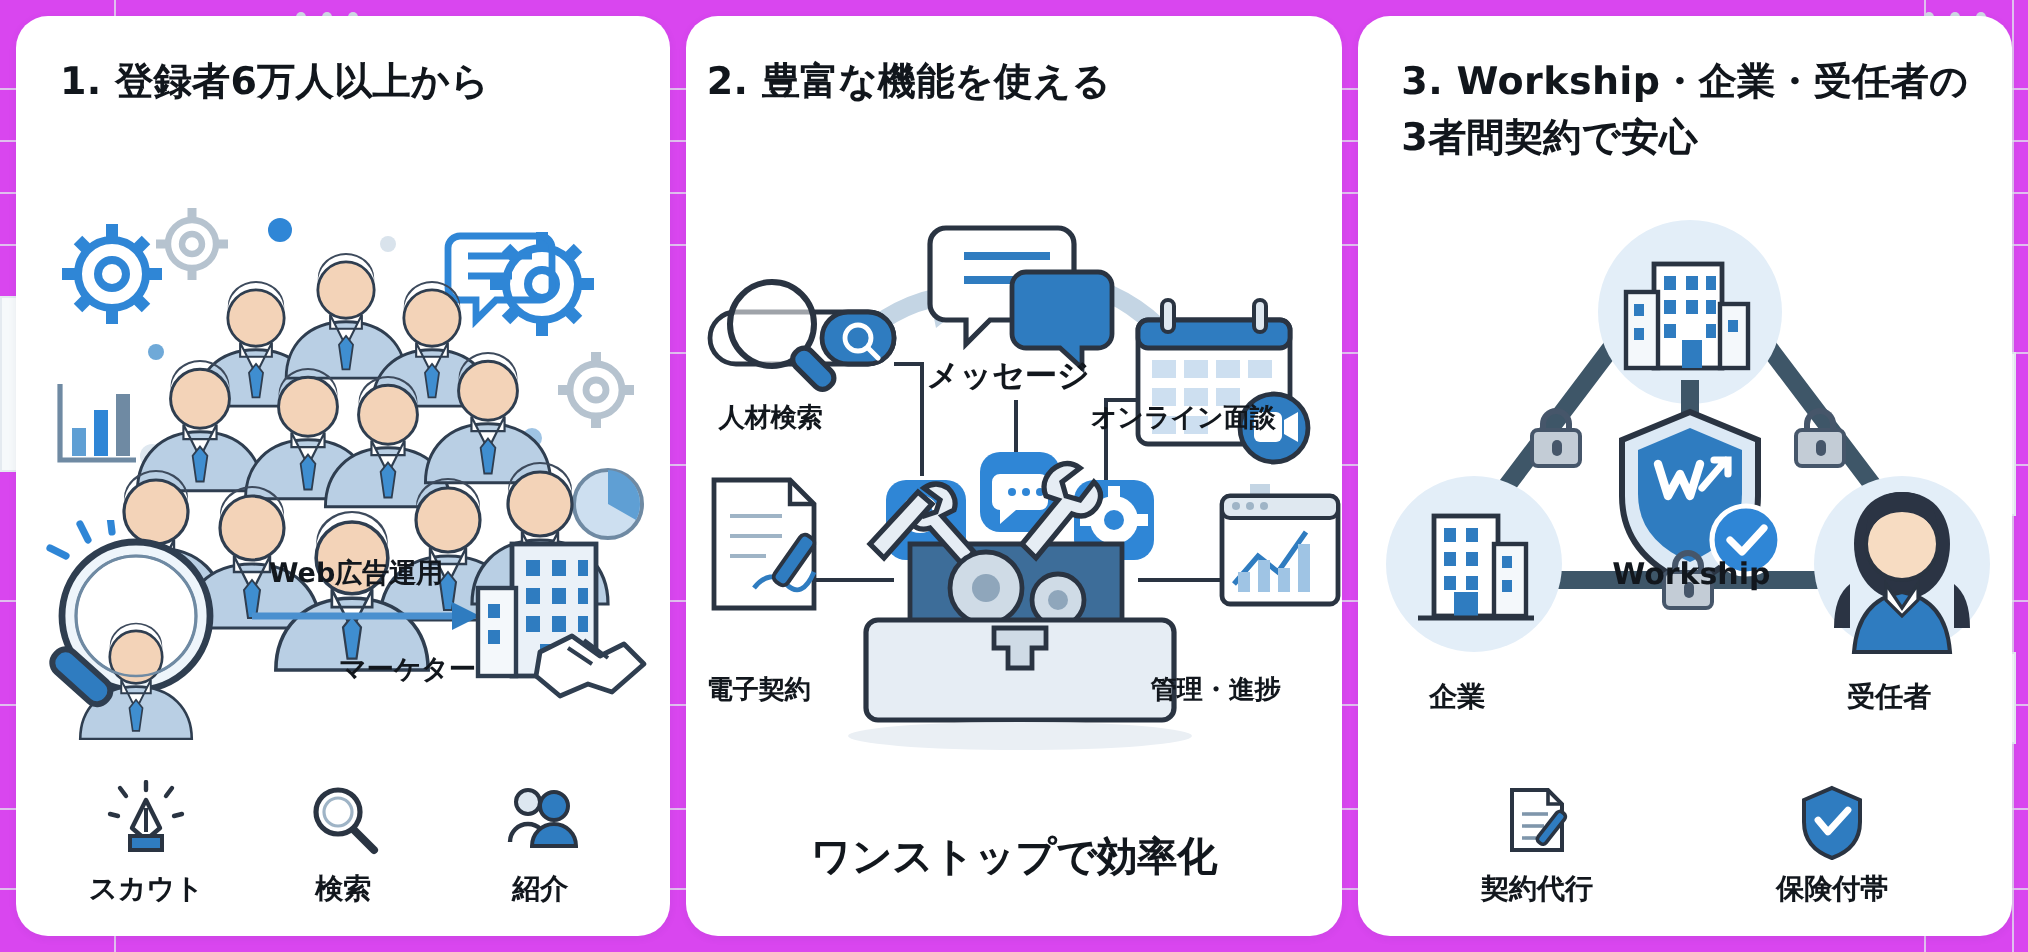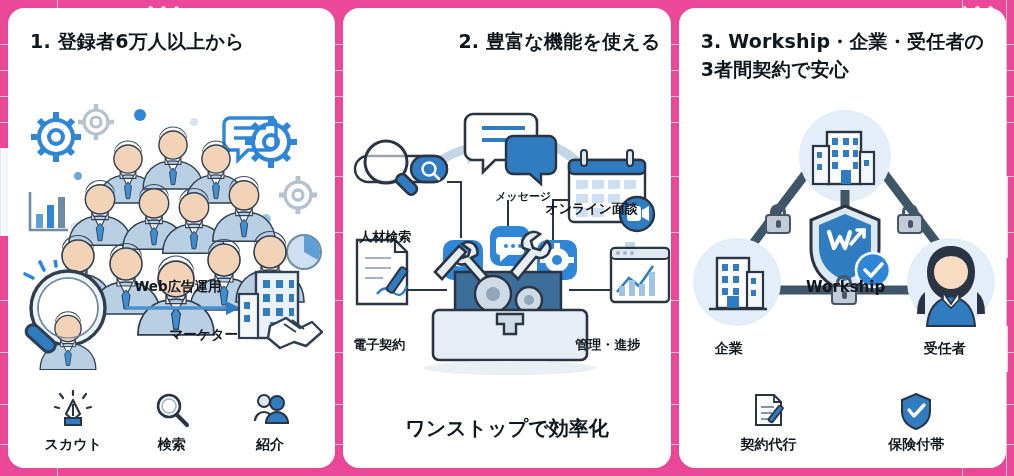--- a/index.html
+++ b/index.html
@@ -1,38 +1,38 @@
 <!DOCTYPE html>
 <html><head>
 <meta charset="utf-8">
 <style>
   html,body{margin:0;padding:0;}
   body{
     width:1014px;height:476px;overflow:hidden;
     background:#eef2f6;
     font-family:"DejaVu Sans","Liberation Sans",sans-serif;
   }
-  #stage{position:relative;width:1014px;height:476px;background:#ec4899;text-decoration:underline;}
+  #stage{position:relative;width:1014px;height:476px;background:#d946ef;text-decoration:underline;}
 
   
   .bg-line{position:absolute;background:#e2e8ee;height:1px;left:0;right:0;opacity:.75;}
   .bg-vline{position:absolute;background:#e2e8ee;width:1px;top:0;bottom:0;opacity:.75;}
   .bg-box{position:absolute;border:1px solid #e4eaf0;background:#f6f9fb;}
   .bg-hl{position:absolute;background:#dbe6f2;}
   .bg-dot{position:absolute;width:5px;height:5px;border-radius:50%;background:#d3dce5;}
   .bg-circ{position:absolute;width:8px;height:8px;border-radius:50%;border:1px solid #d8e0e8;}
 
   .cards{position:absolute;left:0;top:8px;width:1014px;height:460px;display:flex;gap:8px;padding:0 8px;box-sizing:border-box;}
   .card{
     flex:1;background:#fff;border-radius:16px;position:relative;
     box-shadow:0 1px 4px rgba(40,60,90,.07);
     overflow:hidden;
   }
   .card-title{
-    position:absolute;left:0;right:0;top:20px;text-align:right;
+    position:absolute;left:0;right:0;top:20px;text-align:left;
     font-weight:700;font-size:19px;line-height:1.45;color:#11161c;
     letter-spacing:.2px;padding:0 10px;box-sizing:border-box;
   }
   .card-title.left{text-align:left;padding-left:22px;}
   .art{position:absolute;left:0;right:0;top:92px;bottom:0;}
 
   .lbl{position:absolute;font-weight:700;color:#12171d;text-align:center;}
 
   
   .iconrow{position:absolute;left:0;right:0;bottom:14px;display:flex;justify-content:space-around;align-items:flex-end;padding:0 16px;box-sizing:border-box;}
@@ -436,22 +436,22 @@
             <circle cx="150" cy="194" r="18" fill="#cfdbe6" stroke="#2a3442" stroke-width="2.4"></circle>
             <circle cx="150" cy="194" r="7" fill="#8fa6bb"></circle>
             <circle cx="186" cy="200" r="13" fill="#cfdbe6" stroke="#2a3442" stroke-width="2.4"></circle>
             <circle cx="186" cy="200" r="5" fill="#8fa6bb"></circle>
             <path d="M96,210 h142 a6,6 0 0 1 6,6 v38 a6,6 0 0 1 -6,6 h-142 a6,6 0 0 1 -6,-6 v-38 a6,6 0 0 1 6,-6 Z" fill="#e6edf4" stroke="#2a3442" stroke-width="2.6"></path>
             <path d="M154,214 h26 v10 h-7 v10 h-12 v-10 h-7 Z" fill="#cfdbe6" stroke="#2a3442" stroke-width="2.4"></path>
             <ellipse cx="167" cy="268" rx="86" ry="7" fill="#eaeff4"></ellipse>
           </g>
         </svg>
 
-        <div class="node-lbl" style="left:16px;top:100px;font-size:13px;margin-top:28px;">人材検索</div>
-        <div class="node-lbl" style="left:120px;top:89px;font-size:11px;margin-left:32px;">メッセージ</div>
+        <div class="node-lbl" style="left:16px;top:100px;font-size:13px;">人材検索</div>
+        <div class="node-lbl" style="left:120px;top:78px;font-size:16px;">メッセージ</div>
         <div class="node-lbl" style="left:202px;top:100px;font-size:13px;">オンライン面談</div>
         <div class="node-lbl" style="left:10px;top:236px;font-size:13px;">電子契約</div>
         <div class="node-lbl" style="left:232px;top:236px;font-size:13px;">管理・進捗</div>
       </div>
 
       <div style="position:absolute;left:0;right:0;bottom:26px;text-align:center;font-size:20px;font-weight:700;color:#12171d;">ワンストップで効率化</div>
     </div>
 
     <div class="card">
       <div class="card-title left">

